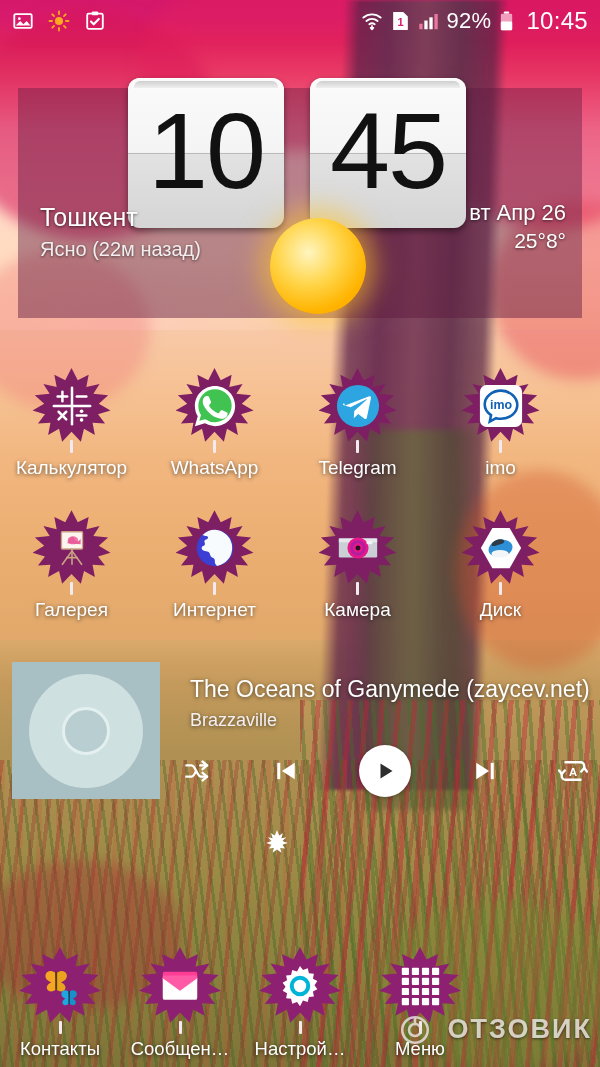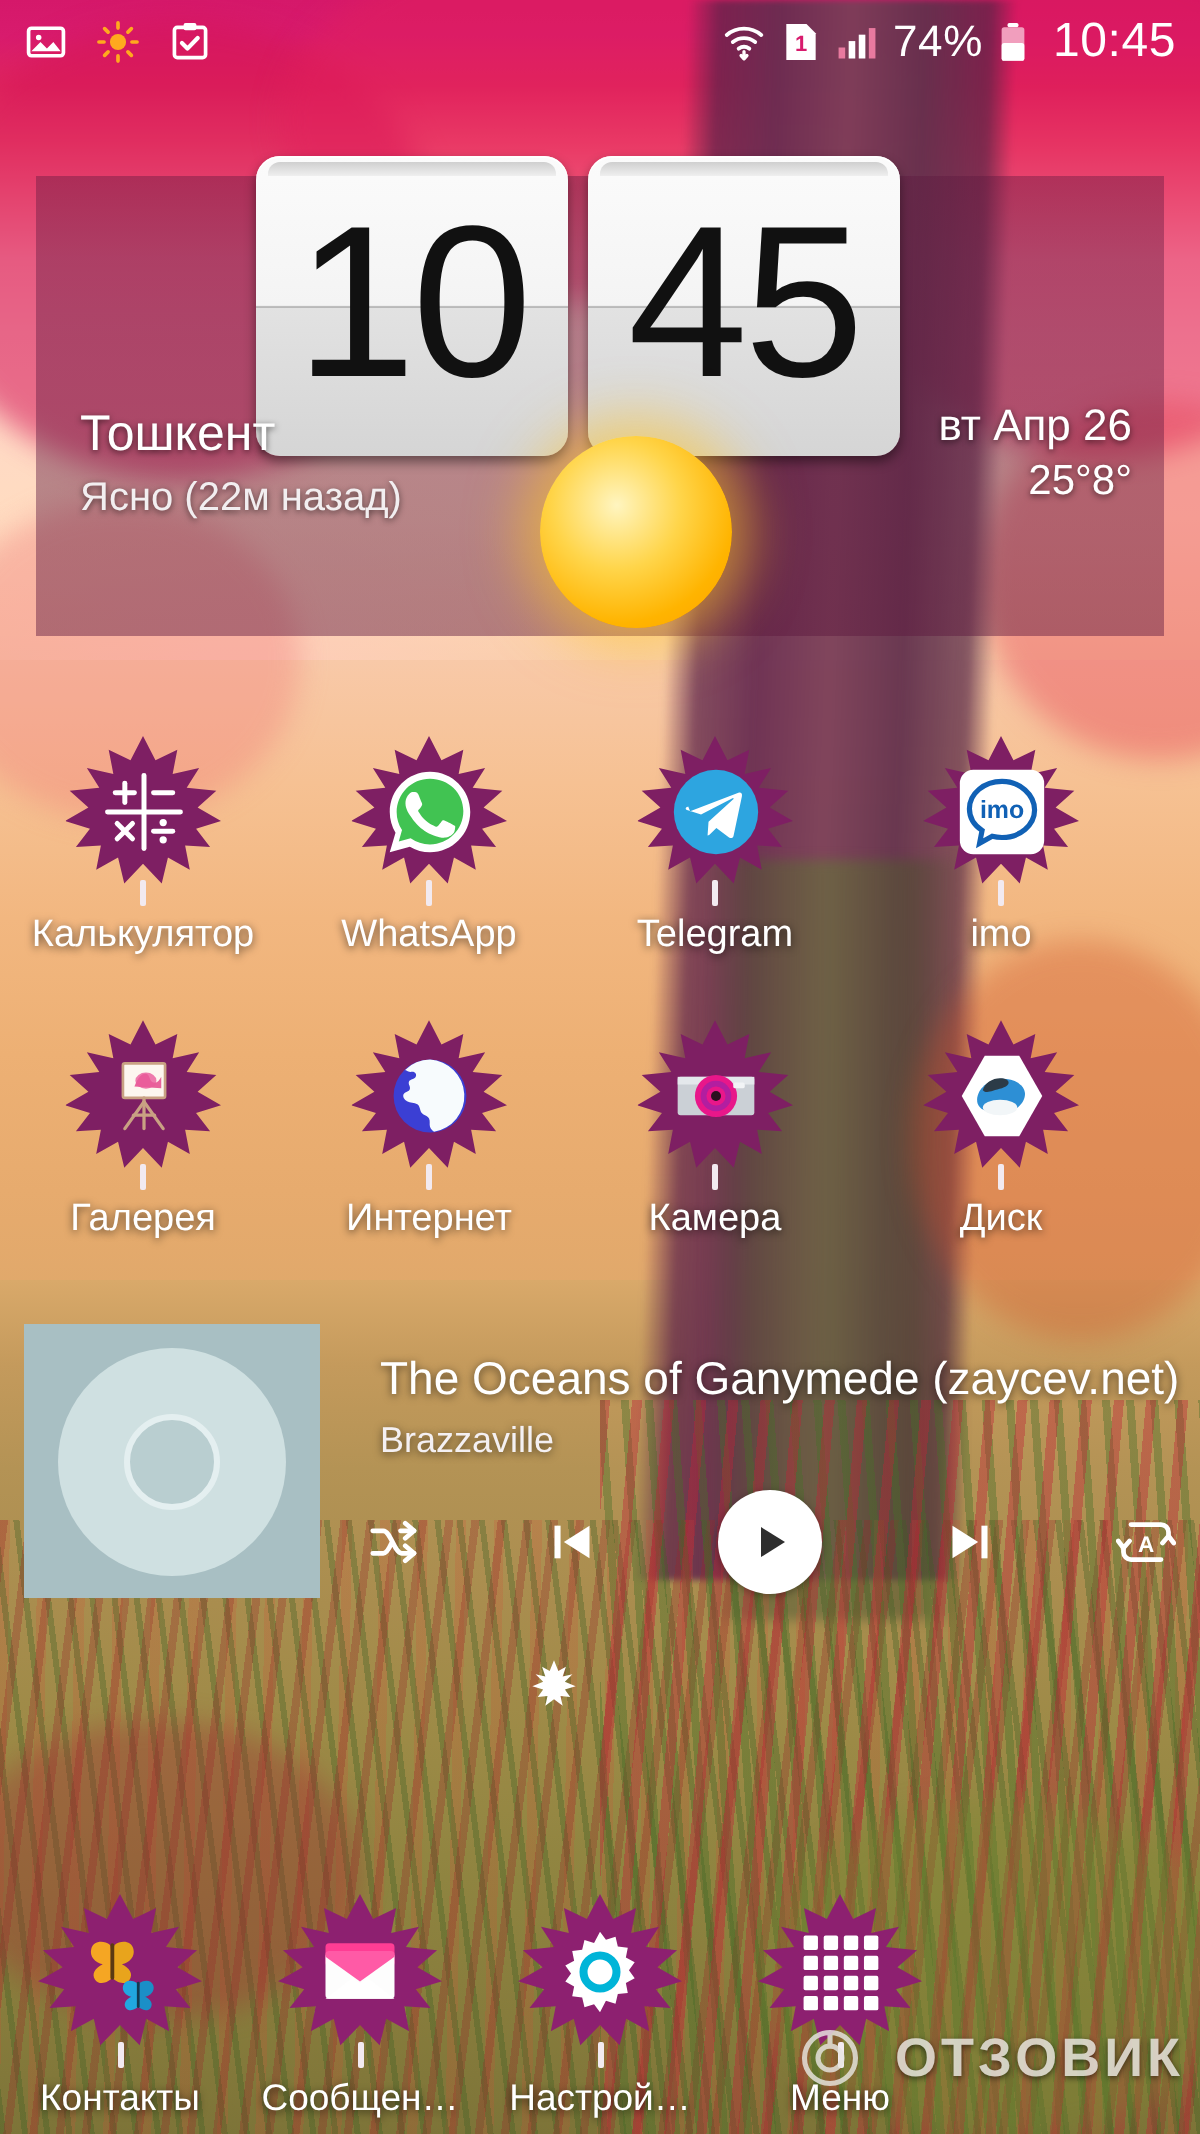--- a/index.html
+++ b/index.html
@@ -88,21 +88,21 @@
   .widget-clock {
     position: absolute; left: 18px; top: 88px; width: 564px; height: 230px;
     z-index: 20;
   }
   .widget-tint {
     position: absolute; left: 0; top: 0; width: 564px; height: 230px;
     background: linear-gradient(180deg, rgba(92,24,62,.40) 0%, rgba(92,24,62,.46) 100%);
   }
   .flipwrap {
     position: absolute; left: 110px; top: -10px;
-    display: flex; gap: 10px;
+    display: flex; gap: 26px;
   }
   .flip {
     position: relative;
     width: 156px; height: 150px;
     border-radius: 12px;
     background: linear-gradient(180deg, #fbfbfb 0%, #f4f4f4 49.5%, #e2e2e2 50.5%, #d5d5d5 100%);
     box-shadow: 0 3px 6px rgba(0,0,0,.45), inset 0 1px 0 rgba(255,255,255,.9);
     display: flex; align-items: center; justify-content: center;
     overflow: hidden;
   }
@@ -263,21 +263,21 @@
   .docklabel {
     margin-top: 13px;
     color: #fff; font-size: 18.5px;
     text-shadow: 0 1px 4px rgba(0,0,0,.7);
     white-space: nowrap;
   }
 
   
   .watermark {
     position: absolute; right: 8px; bottom: 22px;
-    display: flex; gap: 18px;
+    display: flex; align-items: center; gap: 18px;
     z-index: 30; opacity: .82;
   }
   .wm-text {
     color: #e8e6e2; font-size: 27px; font-weight: bold;
     letter-spacing: 2px;
     text-shadow: 0 1px 3px rgba(0,0,0,.7);
   }
 </style>
 </head>
 <body>
@@ -351,21 +351,21 @@
           </svg>
       </span>
       <span class="sb-icon">
         <svg width="22" height="22" viewBox="0 0 24 24">
             <rect x="2.5" y="15" width="3.6" height="6" fill="#e87a9f"></rect>
             <rect x="8" y="11.5" width="3.6" height="9.5" fill="#fff"></rect>
             <rect x="13.5" y="8" width="3.6" height="13" fill="#fff"></rect>
             <rect x="19" y="4.4" width="3.6" height="16.6" fill="#e87a9f"></rect>
           </svg>
       </span>
-      <span class="sb-pct">74%</span>
+      <span class="sb-pct">92%</span>
       <span class="sb-icon">
         <svg width="15" height="22" viewBox="0 0 16 24">
             <rect x="5" y="1.6" width="6" height="2.4" rx="1" fill="#fff"></rect>
             <rect x="1.8" y="4" width="12.4" height="18.2" rx="1.4" fill="#f19ebd"></rect>
             <rect x="1.8" y="12.6" width="12.4" height="9.6" rx="1.4" fill="#fff"></rect>
           </svg>
       </span>
       <span class="sb-clock">10:45</span>
     </div>
   </div>

